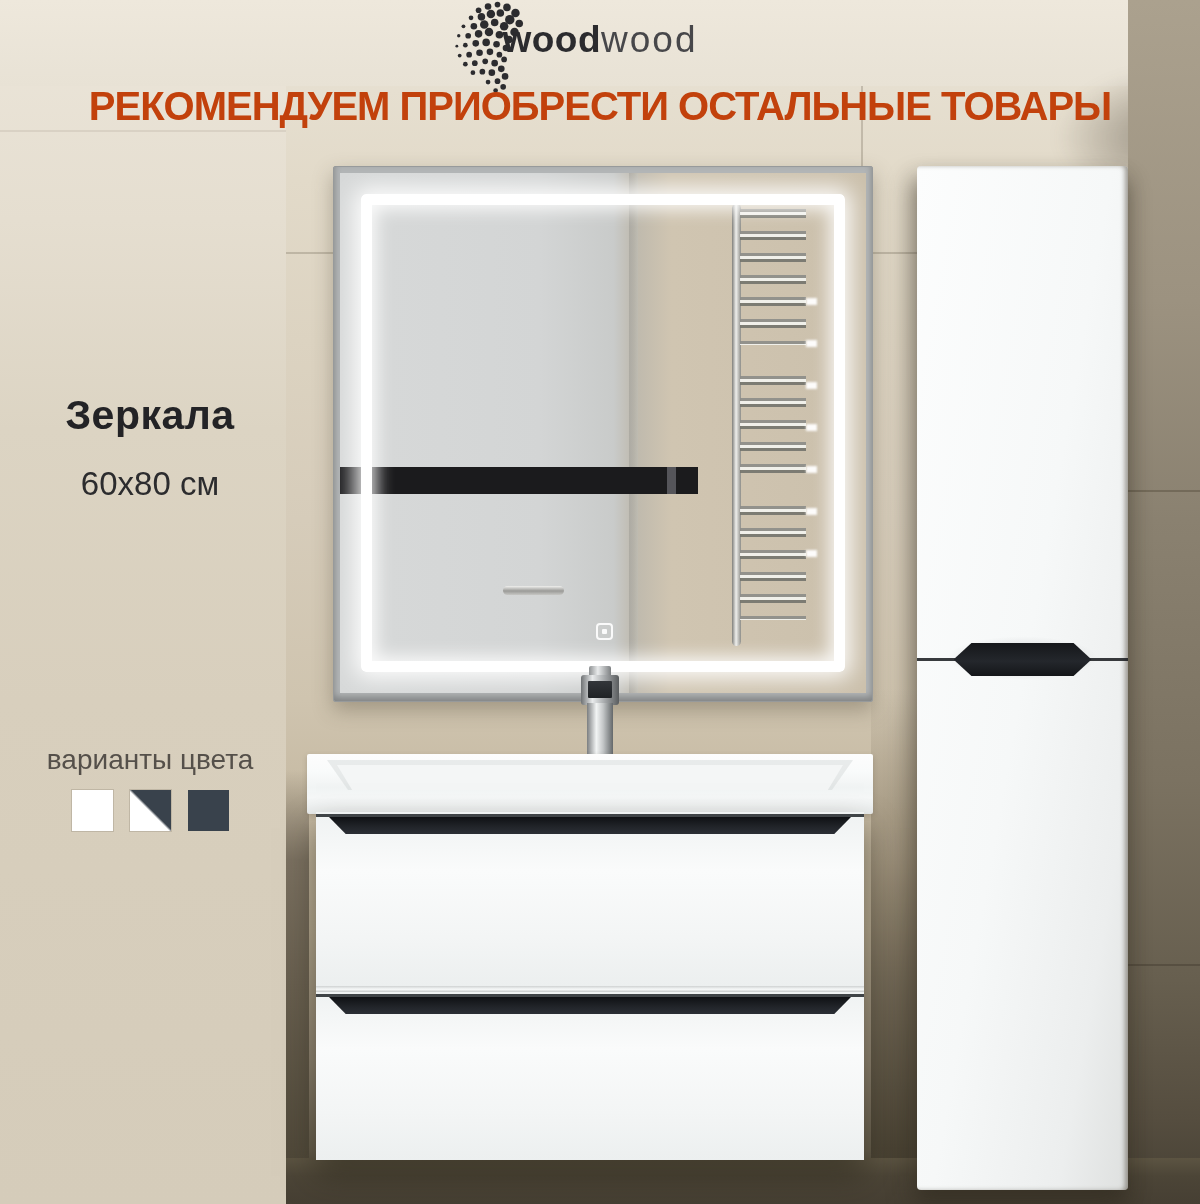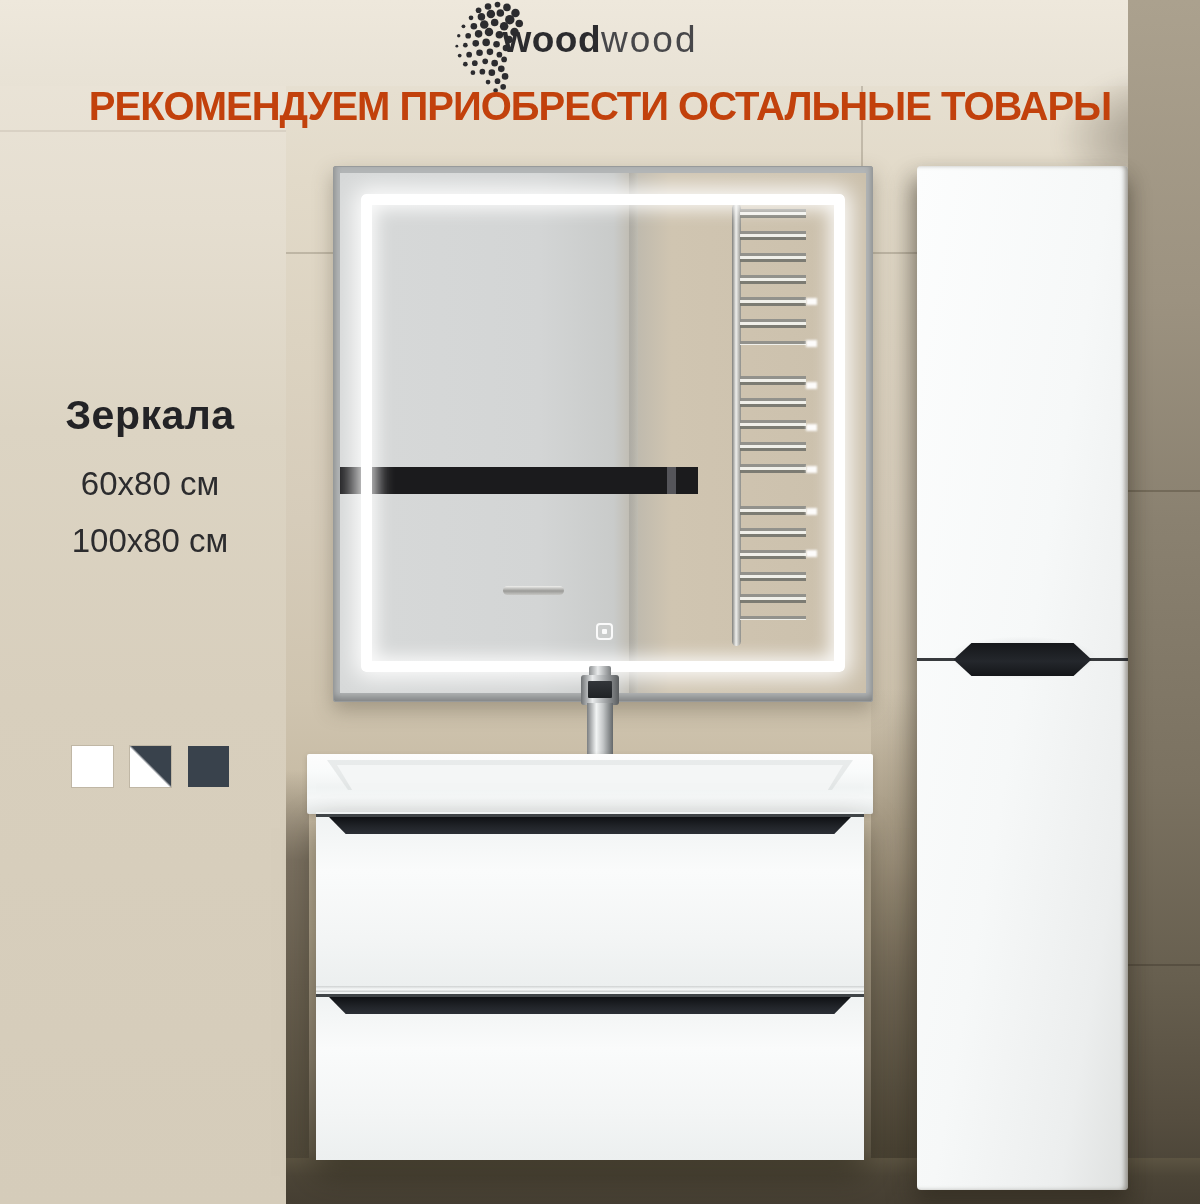--- a/index.html
+++ b/index.html
@@ -260,25 +260,25 @@
 </div>
 
 <div class="abs heading">
   <div class="l1 t">РЕКОМЕНДУЕМ ПРИОБРЕСТИ ОСТАЛЬНЫЕ ТОВАРЫ</div>
 </div>
 
 <div class="abs mirrors-block">
   <div class="mirrors-title">Зеркала</div>
   <div class="mirror-sizes">
     <div class="t">60х80 см</div>
-    <div class="t">100х80 см</div>
   </div>
 </div>
 
 <div class="abs cabinets-block">
+  <div class="cabinets-sub t">варианты цвета</div>
   <div class="swatches">
     <div class="swatch swatch-white"></div>
     <div class="swatch swatch-combo"></div>
     <div class="swatch swatch-graphite"></div>
   </div>
 </div>
 
 <div class="abs mirror">
   <div class="mirror-surface">
     <div class="abs door-edge"></div>

